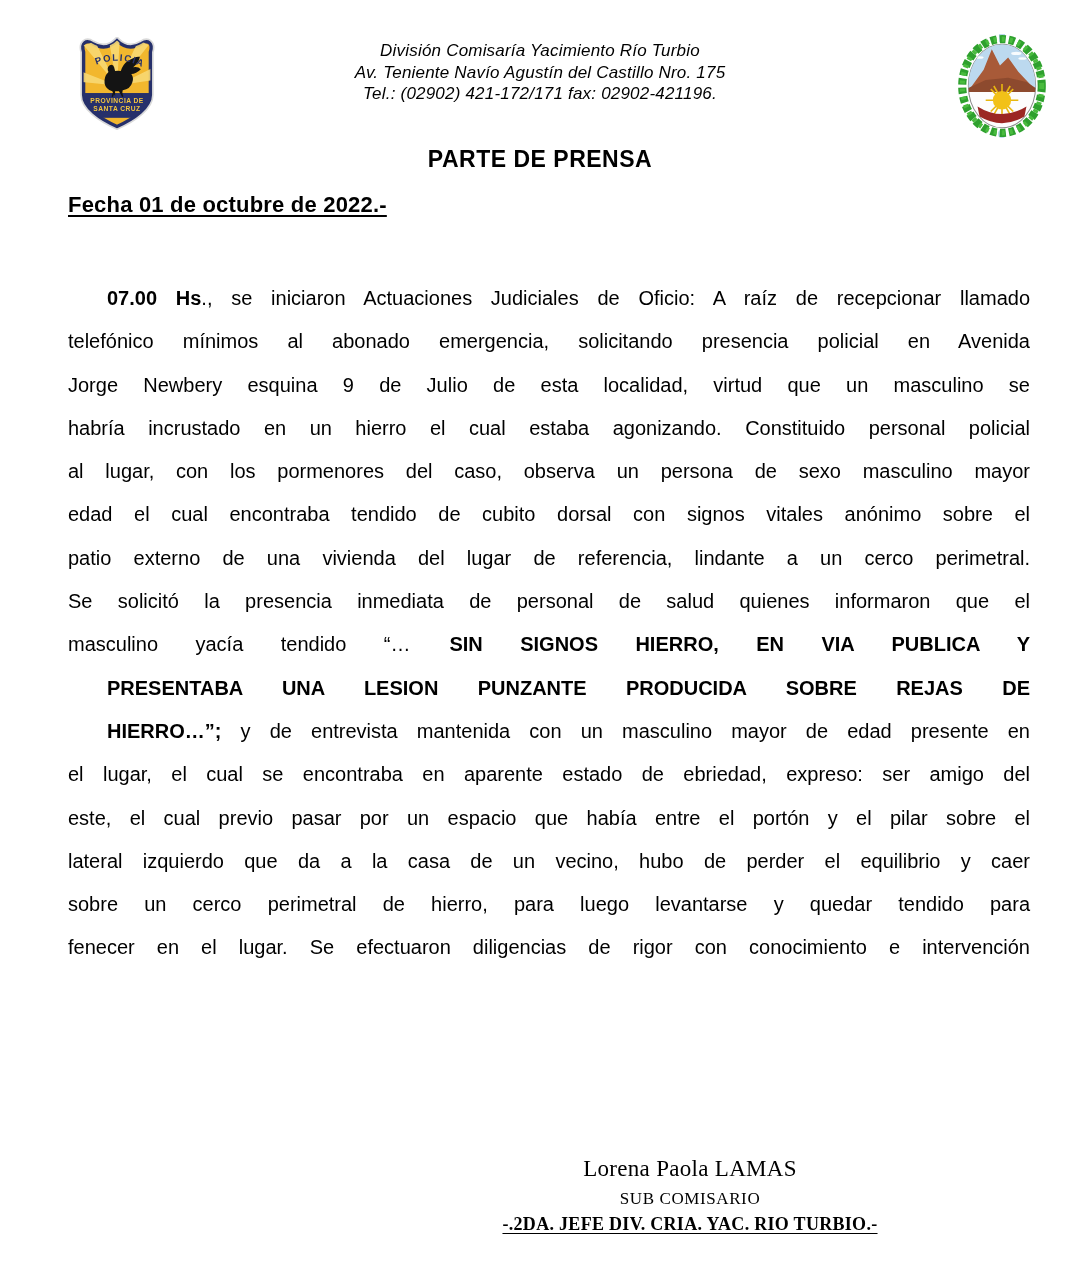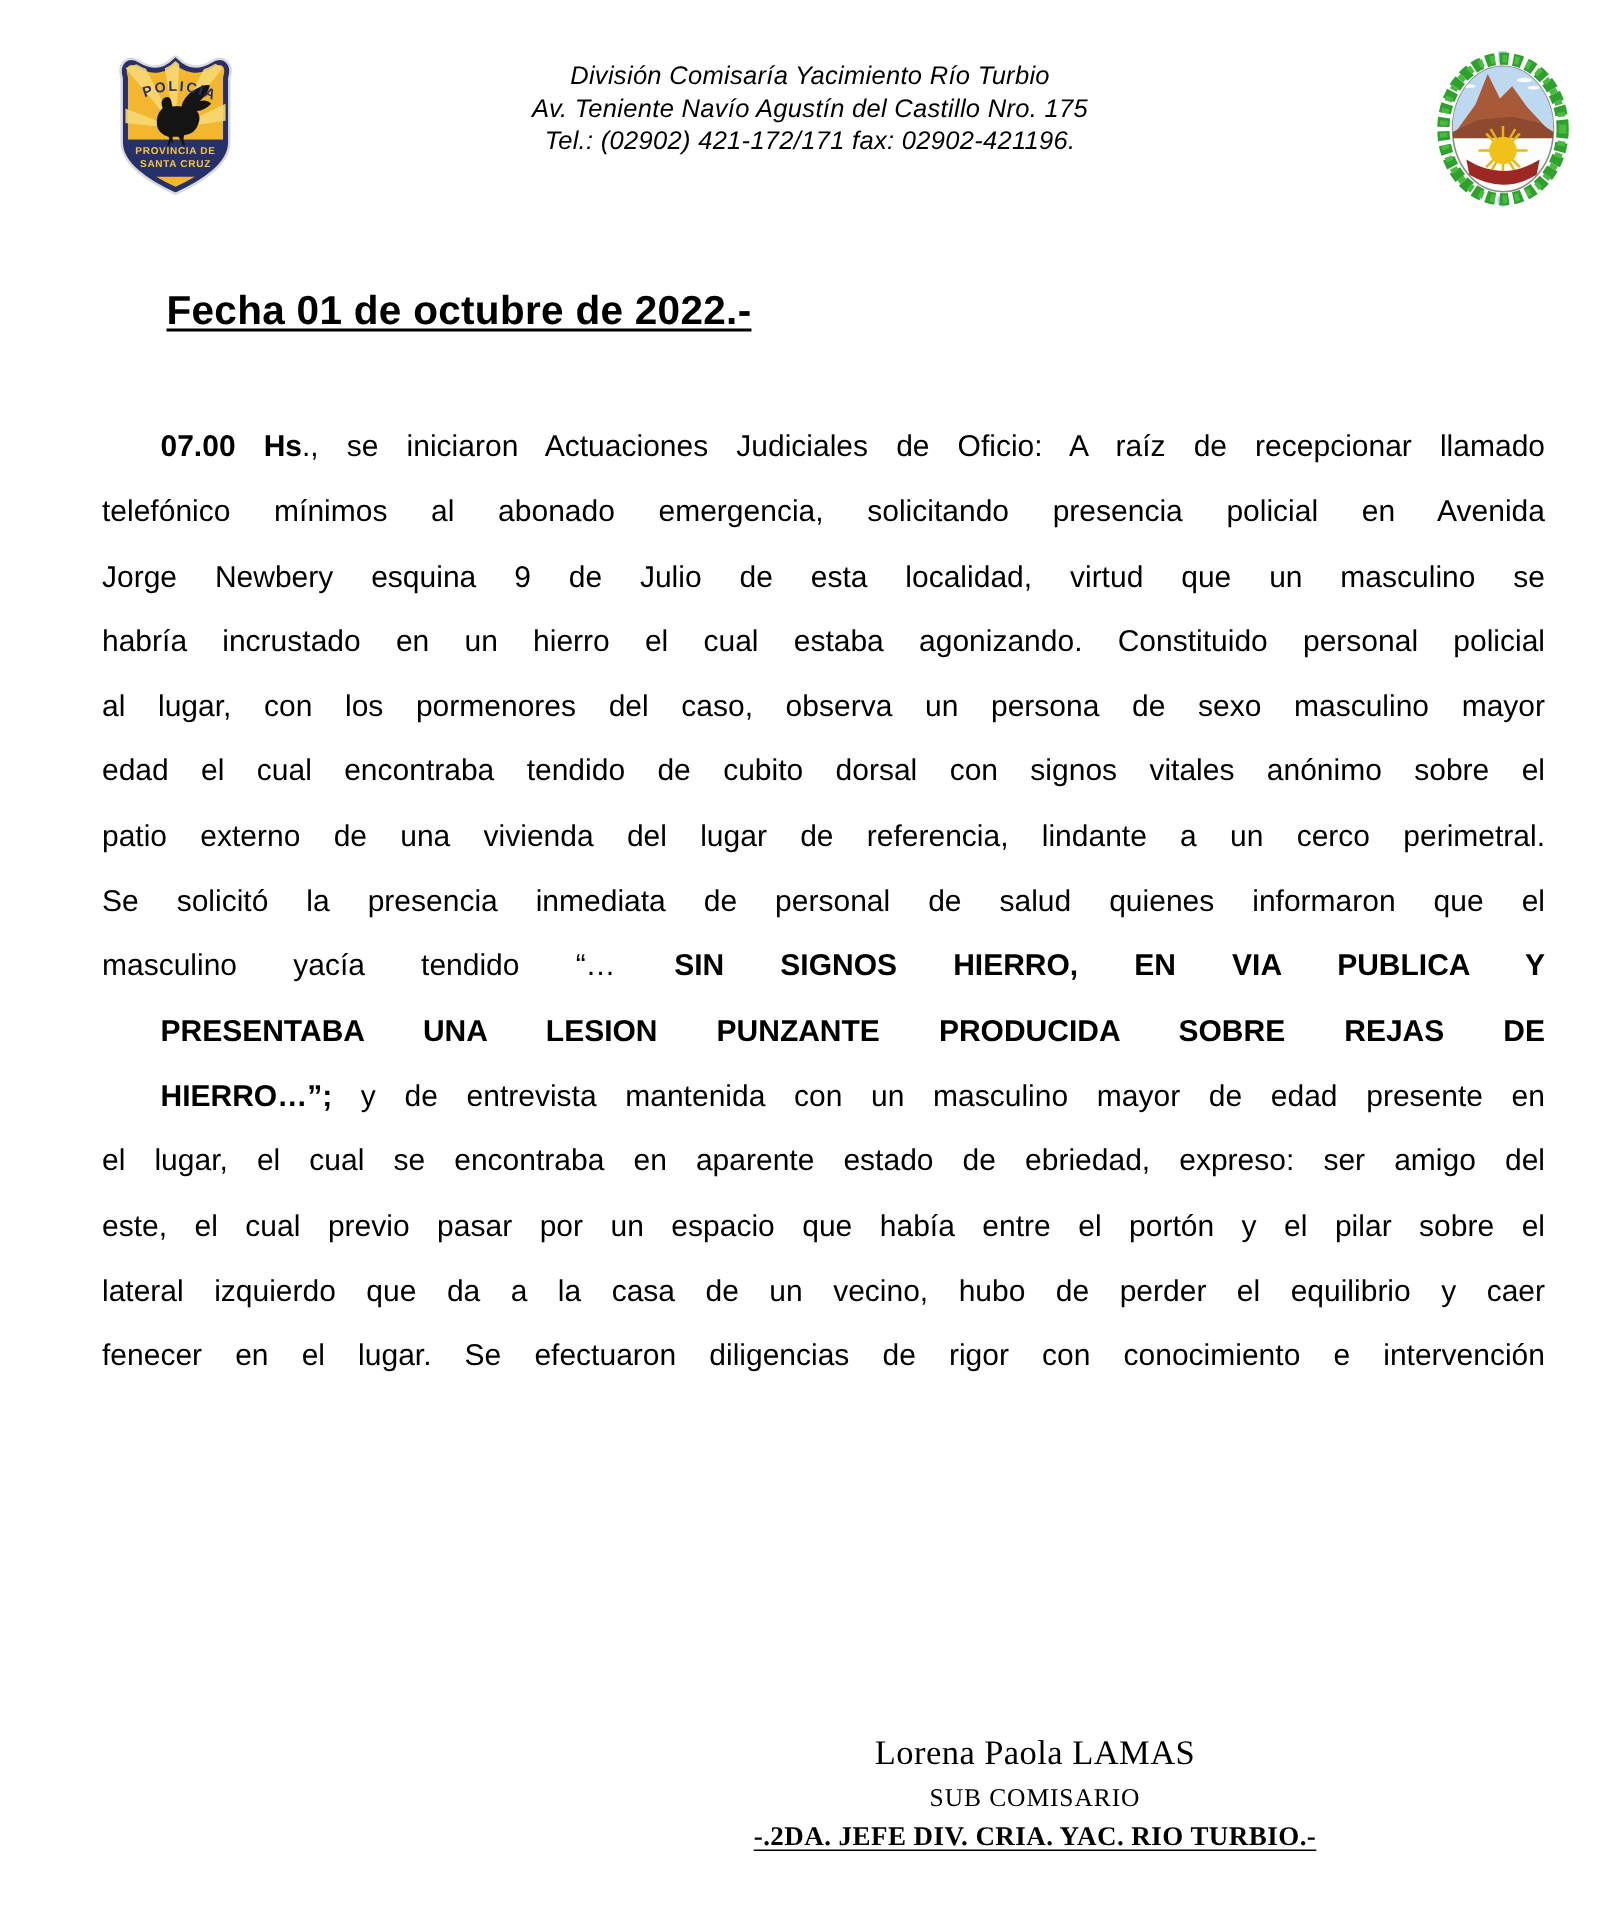--- a/index.html
+++ b/index.html
@@ -22,24 +22,23 @@
     font-size:17px; line-height:21.5px;
     letter-spacing:0.2px;
   }
   
   .title {
     position:absolute; top:146px; left:0; width:100%;
     text-align:center; font-size:23px; font-weight:bold; letter-spacing:0.5px;
   }
   .date-line {
     position:absolute; top:192px; left:68px;
-    font-size:27px; font-weight:bold;
+    font-size:22px; font-weight:bold;
     text-decoration:underline; text-underline-offset:3px;
     letter-spacing:0.2px;
-    margin-left:43px;
   }
   
   .body-text {
     position:absolute; top:277px; left:68px; width:962px;
     font-size:20px;
   }
   .body-line {
     line-height:43.3px;
     text-align:justify;
     text-align-last:justify;
@@ -153,38 +152,40 @@
             </g>
             <circle cx="46" cy="66" r="9" fill="#f2c118"></circle>
           </g>
 
           <path d="M22,72 q24,15 48,0 l-2,10 q-22,13 -44,0 z" fill="#9c2723"></path>
         </g>
       </svg>
     </div>
   </header>
 
+  <h1 class="title">PARTE DE PRENSA</h1>
 
   <div class="date-line">Fecha 01 de octubre de 2022.-</div>
 
   <main class="body-text">
       <div class="body-line"><span class="b">07.00 Hs</span><span>., se iniciaron Actuaciones Judiciales de Oficio: A raíz de recepcionar llamado</span></div>
       <div class="body-line"><span>telefónico mínimos al abonado emergencia, solicitando presencia policial en Avenida</span></div>
       <div class="body-line"><span>Jorge Newbery esquina 9 de Julio de esta localidad, virtud que un masculino se</span></div>
       <div class="body-line"><span>habría incrustado en un hierro el cual estaba agonizando. Constituido personal policial</span></div>
       <div class="body-line"><span>al lugar, con los pormenores del caso, observa un persona de sexo masculino mayor</span></div>
       <div class="body-line"><span>edad el cual encontraba tendido de cubito dorsal con signos vitales anónimo sobre el</span></div>
       <div class="body-line"><span>patio externo de una vivienda del lugar de referencia, lindante a un cerco perimetral.</span></div>
       <div class="body-line"><span>Se solicitó la presencia inmediata de personal de salud quienes informaron que el</span></div>
       <div class="body-line"><span>masculino yacía tendido “…</span><span class="b">SIN SIGNOS HIERRO, EN VIA PUBLICA Y</span></div>
       <div class="body-line"><span class="b">PRESENTABA UNA LESION PUNZANTE PRODUCIDA SOBRE REJAS DE</span></div>
       <div class="body-line"><span class="b">HIERRO…”;</span><span> y de entrevista mantenida con un masculino mayor de edad presente en</span></div>
       <div class="body-line"><span>el lugar, el cual se encontraba en aparente estado de ebriedad, expreso: ser amigo del</span></div>
       <div class="body-line"><span>este, el cual previo pasar por un espacio que había entre el portón y el pilar sobre el</span></div>
       <div class="body-line"><span>lateral izquierdo que da a la casa de un vecino, hubo de perder el equilibrio y caer</span></div>
+      <div class="body-line"><span>sobre un cerco perimetral de hierro, para luego levantarse y quedar tendido para</span></div>
       <div class="body-line"><span>fenecer en el lugar. Se efectuaron diligencias de rigor con conocimiento e intervención</span></div>
     </main>
 
   <div class="signature">
     <div class="sig-name">Lorena Paola LAMAS</div>
     <div class="sig-rank">SUB COMISARIO</div>
     <div class="sig-position">-.2DA. JEFE DIV. CRIA. YAC. RIO TURBIO.-</div>
   </div>
 
 </div>

